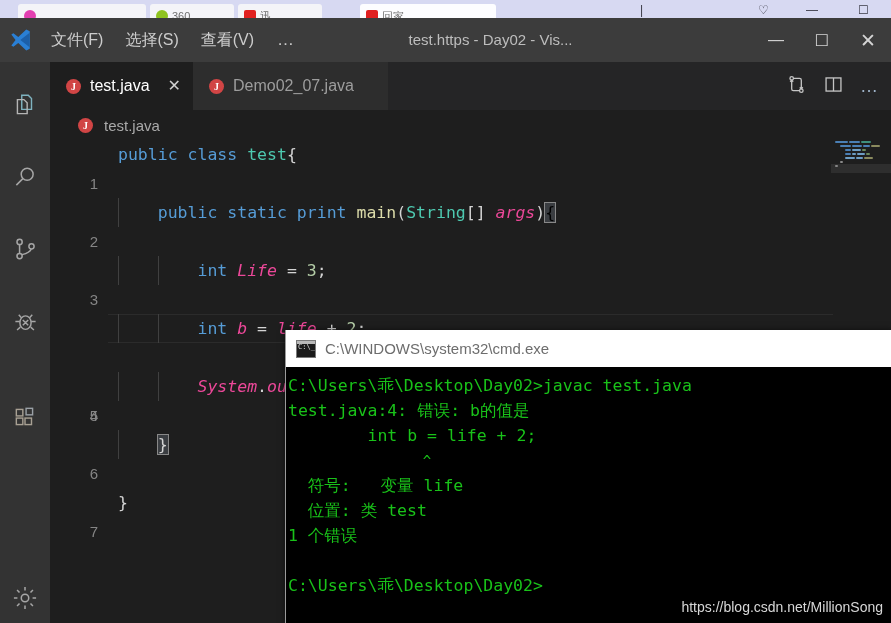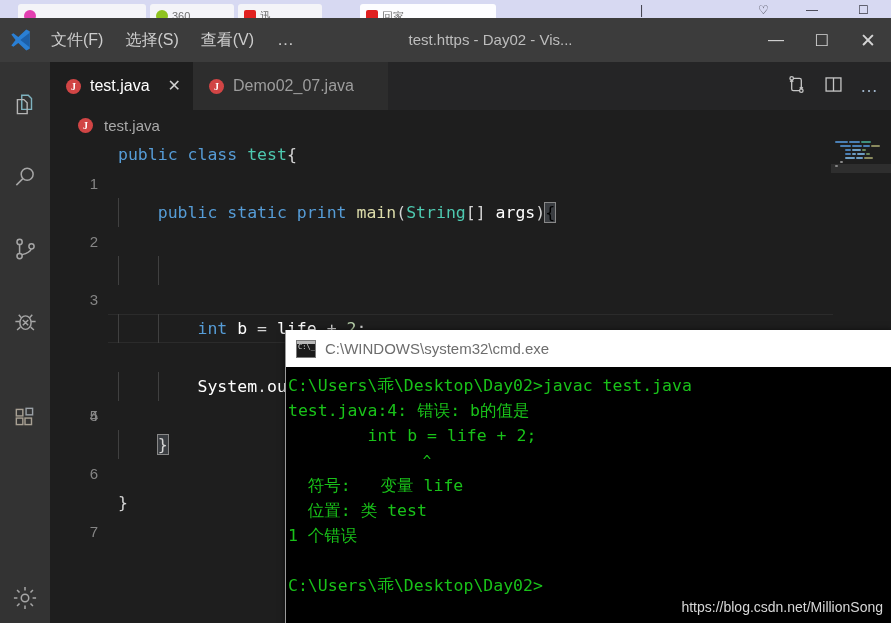--- a/index.html
+++ b/index.html
@@ -77,21 +77,21 @@
   }
   .crow{position:relative;height:29px;white-space:pre;}
   .lnum{
     position:absolute;left:0;width:48px;text-align:right;color:#858585;
     font-family:"Liberation Sans",sans-serif;font-size:15px;
   }
   .ctext{position:absolute;left:68px;top:0;text-align:center;}
   .guide{position:absolute;top:0;height:29px;width:1px;background:#404040;}
   .k{color:#569cd6;}       
   .kw2{color:#4ec9b0;}     
-  .id{color:#ffffff;}      
+  .id{color:#ec4899;font-style:italic;}      
   .fn{color:#dcdcaa;}      
   .num{color:#b5cea8;}     
   .str{color:#ce9178;}     
   .pn{color:#d4d4d4;}
   .cursorbox{outline:1px solid #888;background:#3a3d41;}
   #line4-hl-top,#line4-hl-bot{position:absolute;left:58px;right:58px;height:1px;background:#2b2b2b;}
   
   #minimap{
     position:absolute;right:0;top:78px;width:60px;height:66px;overflow:hidden;
     background:#1e1e1e;
@@ -270,20 +270,21 @@
       <div class="crow" style="top:29px;">
         <span class="lnum">2</span>
         <span class="guide" style="left:68px;"></span>
         <span class="ctext" style="left:68px;">    <span class="k">public</span> <span class="k">static</span> <span class="k">print</span> <span class="fn">main</span><span class="pn">(</span><span class="kw2">String</span><span class="pn">[]</span> <span class="id">args</span><span class="pn">)</span><span class="cursorbox">{</span></span>
       </div>
 
       <div class="crow" style="top:58px;">
         <span class="lnum">3</span>
         <span class="guide" style="left:68px;"></span>
         <span class="guide" style="left:108px;"></span>
+        <span class="ctext" style="left:68px;">        <span class="k">int</span> <span class="id">Life</span> <span class="pn">=</span> <span class="num">3</span><span class="pn">;</span></span>
       </div>
 
       <div class="crow" style="top:87px;">
         <span id="line4-hl-top" style="top:0;"></span>
         <span id="line4-hl-bot" style="top:28px;"></span>
         <span class="lnum">4</span>
         <span class="guide" style="left:68px;"></span>
         <span class="guide" style="left:108px;"></span>
         <span class="ctext" style="left:68px;">        <span class="k">int</span> <span class="id">b</span> <span class="pn">=</span> <span class="id">life</span> <span class="pn">+</span> <span class="num">2</span><span class="pn">;</span></span>
       </div>

